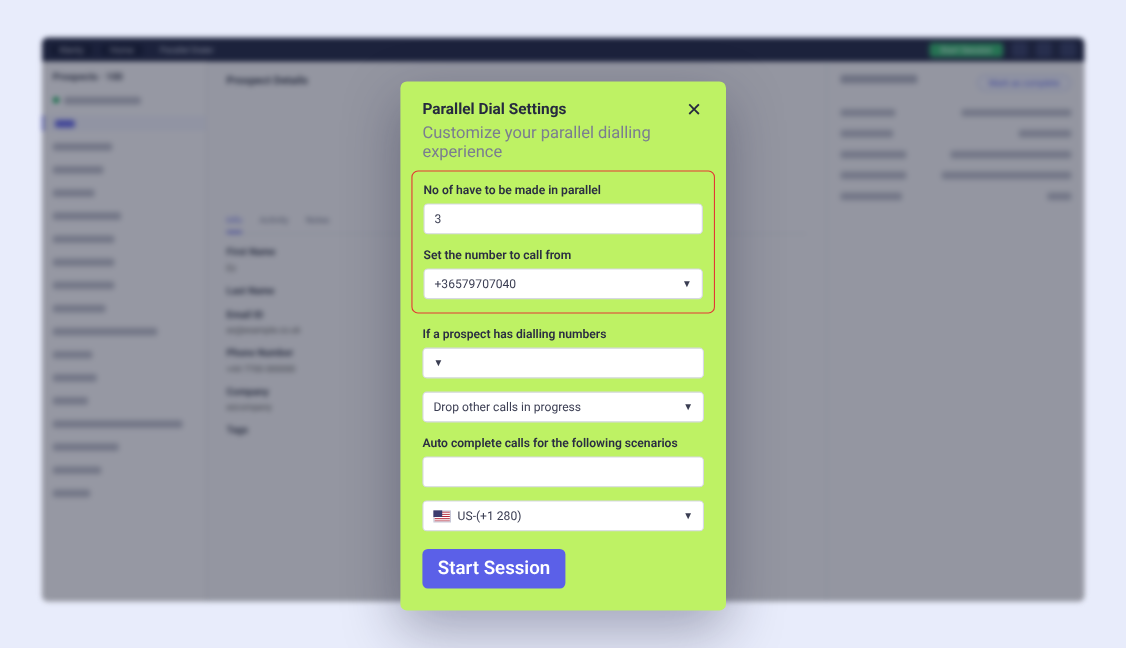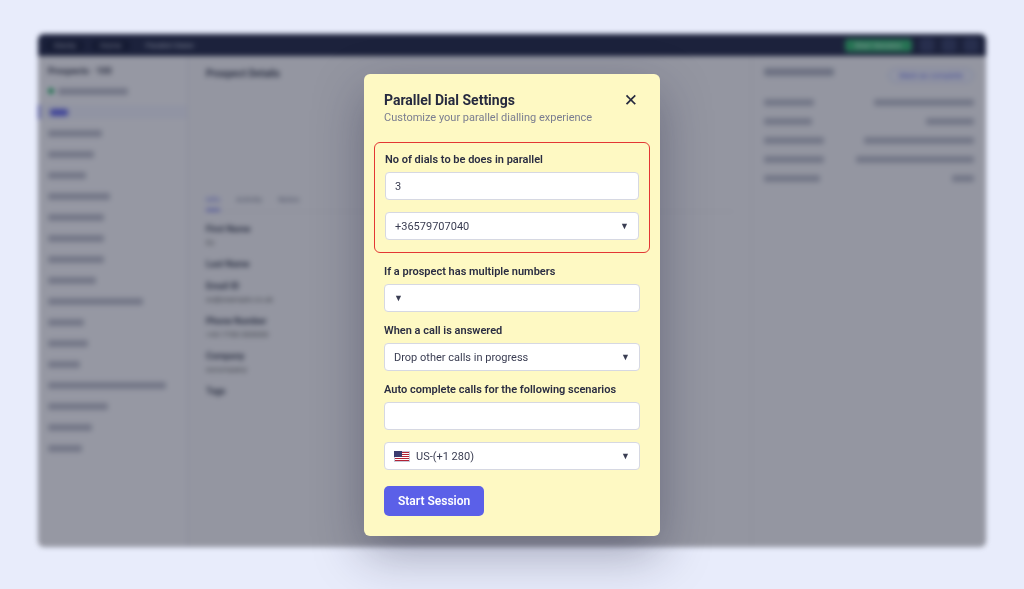--- a/index.html
+++ b/index.html
@@ -37,25 +37,25 @@
   .field-value { font-size:8px; color:#555; filter:blur(1px);}
 
   .right { width: 235px; border-left:1px solid #e3e4ec; padding:12px; }
   .rh { display:flex; justify-content:space-between; align-items:flex-start; margin-bottom:16px;}
   .rh .blob2 { height:8px; width:70px; background:#aeb1c0; border-radius:2px; filter:blur(1px);}
   .rh-pill { font-size:8px; color:#5560e8; border:1px solid #cdd2f2; padding:2px 10px; border-radius:10px; background:#eef0fb; filter:blur(1px);}
   .rrow { display:flex; justify-content:space-between; margin-bottom:12px; }
   .rrow .blob3 { height:7px; background:#b8bbc8; border-radius:2px; filter:blur(1px);}
 
   
-  .modal { position:absolute; left:50%; top:74px; transform:translateX(-50%); width:296px; background:#fef9c3; border-radius:6px; box-shadow:0 18px 50px rgba(30,30,60,.35); padding:18px 20px 20px; }
+  .modal { position:absolute; left:50%; top:74px; transform:translateX(-50%); width:296px; background:#bef264; border-radius:6px; box-shadow:0 18px 50px rgba(30,30,60,.35); padding:18px 20px 20px; }
   .m-head { display:flex; justify-content:space-between; align-items:flex-start; margin-bottom:2px; }
   .m-title { font-size:14px; font-weight:700; color:#262a3f; }
   .m-close { font-size:17px; line-height:1; color:#262a3f; cursor:pointer; padding:0 2px; }
-  .m-sub { font-size:11px; color:#7a7d90; margin-bottom:24px; }
+  .m-sub { font-size:15px; color:#7a7d90; margin-bottom:14px; }
 
   .highlight { border:1.5px solid #e33734; border-radius:6px; padding:10px 10px 12px; margin: -6px -10px 12px; }
 
   .f-label { font-size:11px; font-weight:600; color:#2a2d42; margin-bottom:6px; }
   .f-wrap { margin-bottom:12px; }
   .f-wrap:last-child { margin-bottom:0; }
 
   .f-input, .f-select {
     width:100%; height:28px; border:1px solid #d6d8e2; border-radius:4px;
     padding:0 9px; font-size:11px; color:#3a3d52; background:#fff;
@@ -71,21 +71,21 @@
     linear-gradient(#b22234,#b22234) 0 4px/100% 1px,
     linear-gradient(#fff,#fff) 0 5px/100% 1px,
     linear-gradient(#b22234,#b22234) 0 6px/100% 1px,
     linear-gradient(#fff,#fff) 0 7px/100% 1px,
     linear-gradient(#b22234,#b22234) 0 8px/100% 1px,
     linear-gradient(#fff,#fff) 0 9px/100% 1px,
     linear-gradient(#b22234,#b22234) 0 10px/100% 1px;
     background-repeat:no-repeat; position:relative; border:1px solid #c8c8d8; margin-right:6px; flex:none;}
   .flag::before { content:""; position:absolute; left:-1px; top:-1px; width:8px; height:6px; background:#3c3b6e; }
 
-  .btn-primary { margin-top:4px; background:#5b60e8; color:#fff; border:none; font-size:12px; font-weight:600; padding:8px 14px; border-radius:5px; cursor:pointer; }
+  .btn-primary { margin-top:4px; background:#5b60e8; color:#fff; border:none; font-size:17px; font-weight:600; padding:8px 14px; border-radius:5px; cursor:pointer; }
 </style>
 </head>
 <body>
 
 <div class="app-wrap">
   <div class="topbar">
     <div class="pill">
         <span>Klenty</span>
       </div>
     <div class="pill">
@@ -214,40 +214,40 @@
 
 <div class="modal">
   <div class="m-head">
     <div class="m-title">Parallel Dial Settings</div>
     <div class="m-close">✕</div>
   </div>
   <div class="m-sub">Customize your parallel dialling experience</div>
 
   <div class="highlight">
     <div class="f-wrap">
-      <div class="f-label">No of dials to be does in parallel</div>
+      <div class="f-label">No of have to be made in parallel</div>
       <input class="f-input" value="3" style="">
     </div>
     <div class="f-wrap">
+      <div class="f-label">Set the number to call from</div>
       <div class="f-select">
         <span>+36579707040</span>
         <span class="caret">▼</span>
       </div>
     </div>
   </div>
 
   <div class="f-wrap">
-    <div class="f-label">If a prospect has multiple numbers</div>
+    <div class="f-label">If a prospect has dialling numbers</div>
     <div class="f-select">
       <span class="caret">▼</span>
     </div>
   </div>
 
   <div class="f-wrap">
-    <div class="f-label">When a call is answered</div>
     <div class="f-select">
       <span>Drop other calls in progress</span>
       <span class="caret">▼</span>
     </div>
   </div>
 
   <div class="f-wrap">
     <div class="f-label">Auto complete calls for the following scenarios</div>
     <input class="f-input" value="" style="">
   </div>

